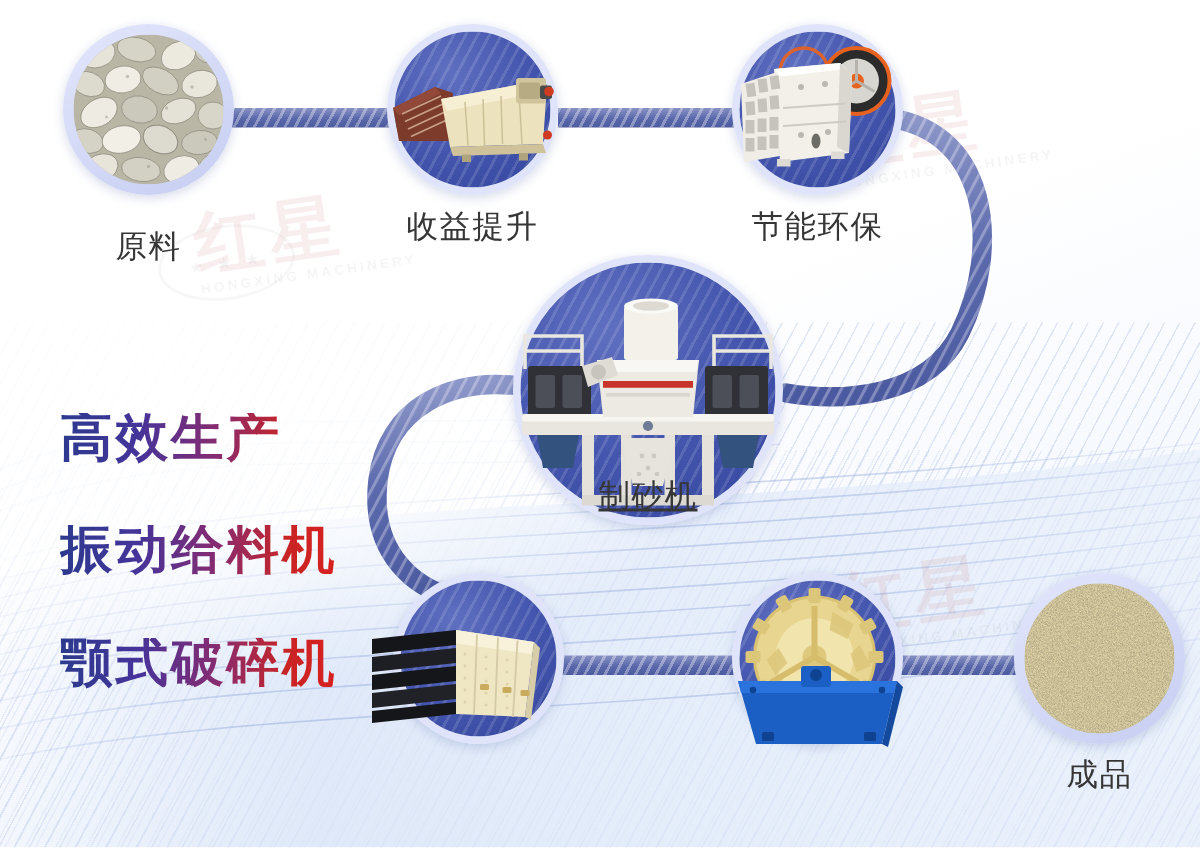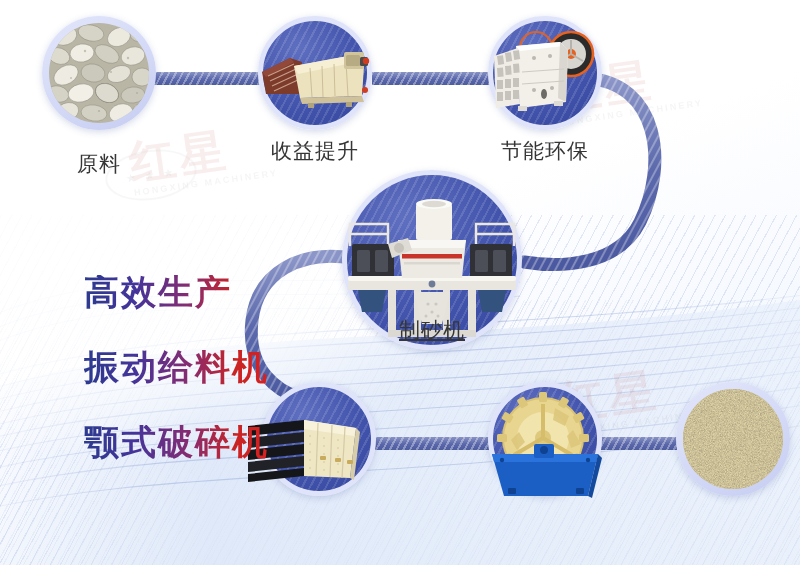--- a/index.html
+++ b/index.html
@@ -90,21 +90,20 @@
   
   .slogans { position:absolute; left:40px; top:275px; }
   .slogan {
     font-size:35px; font-weight:bold; line-height:1;
     letter-spacing:2px; margin-bottom:40px;
     font-family:"DejaVu Sans","Liberation Sans",sans-serif;
     background:linear-gradient(90deg,#2c3a8e 0%,#45349a 28%,#8a2b6e 58%,#c92424 82%,#d92020 100%);
     -webkit-background-clip:text; background-clip:text;
     -webkit-text-fill-color:transparent; color:transparent;
     white-space:nowrap;
-    margin-left:44px;
   }
   .slogan:last-child { margin-bottom:0; }
 </style>
 </head>
 <body>
 
 <div id="stage">
 
   <div class="bg-hatch"></div>
   <div class="bg-hatch-2"></div>
@@ -550,20 +549,21 @@
                       0.8 0 0 0 -0.30"></feColorMatrix>
           </filter>
         </defs>
         <rect width="100" height="100" fill="#c8b98c"></rect>
         <rect width="100" height="100" filter="url(#grain)"></rect>
         <rect width="100" height="100" filter="url(#grain2)"></rect>
         <rect width="100" height="100" fill="#d8c99a" opacity=".18"></rect>
       </svg>
     </div>
   </div>
+  <div class="node-label" style="left:676px; top:506px; width:114px;">成品</div>
 
   <div class="slogans">
     <div class="slogan">高效生产</div>
     <div class="slogan">振动给料机</div>
     <div class="slogan">颚式破碎机</div>
   </div>
 
 </div>
 
 </body></html>

